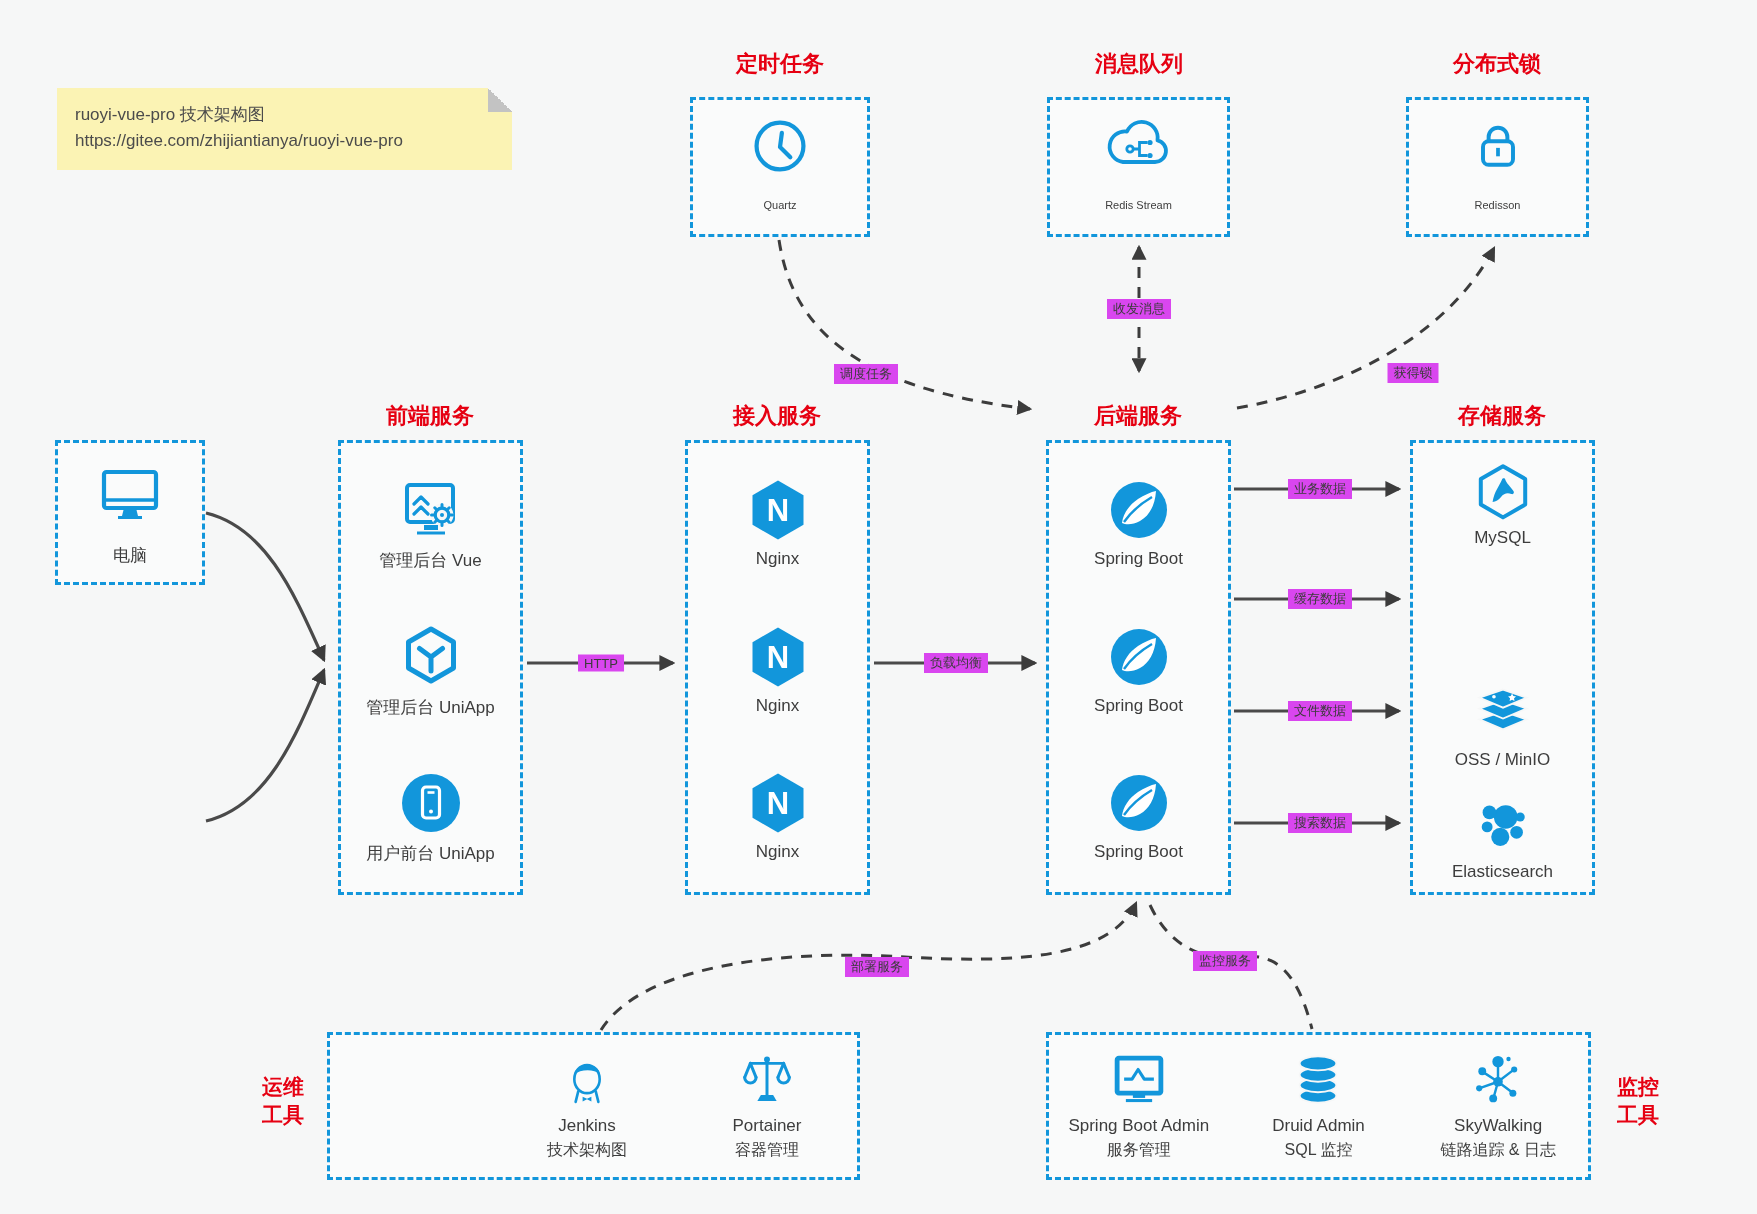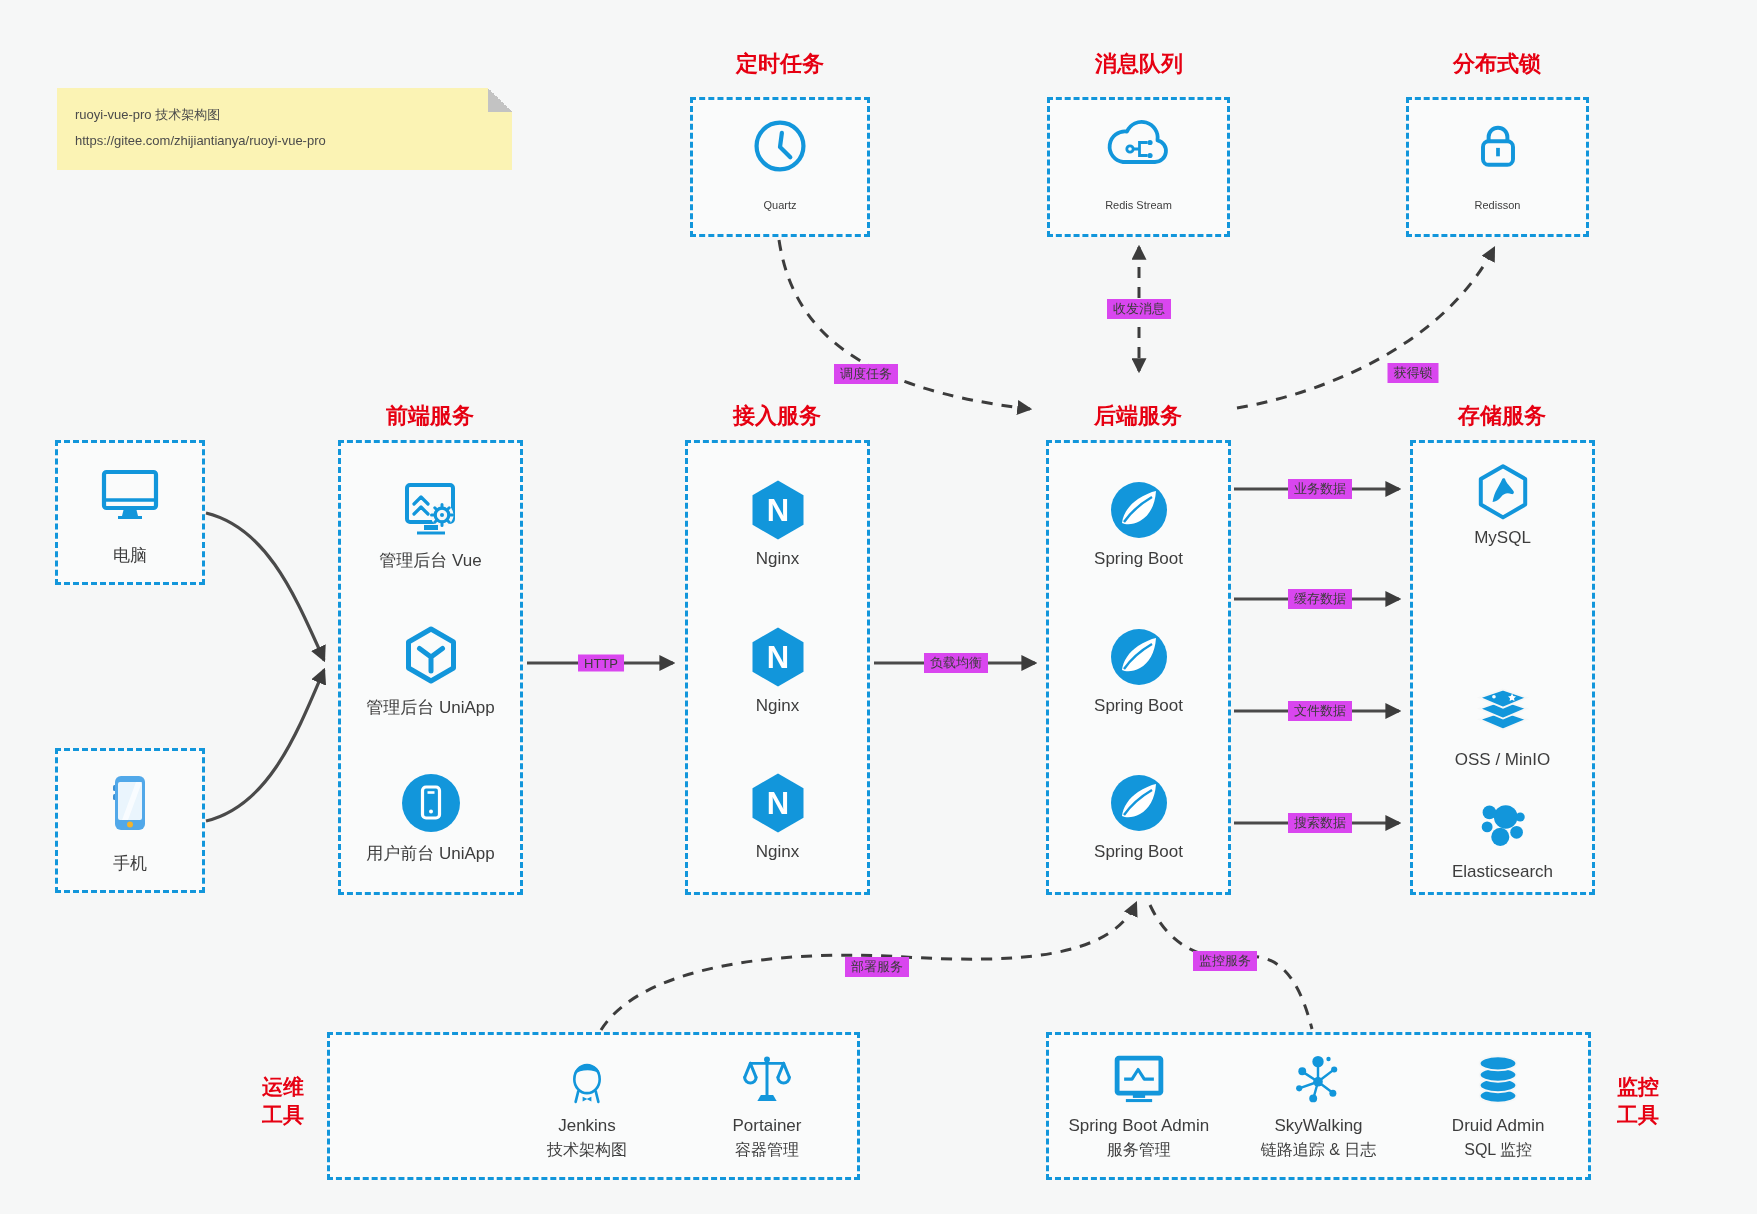--- a/index.html
+++ b/index.html
@@ -1,21 +1,21 @@
 <!DOCTYPE html>
 <html><head>
 <meta charset="utf-8">
 <style>
   html,body{margin:0;padding:0;background:#f6f7f7;}
   .canvas{position:relative;width:1757px;height:1214px;background:#f6f7f7;overflow:hidden;
           font-family:"Liberation Sans","DejaVu Sans",sans-serif;color:#3d3d3d;}
   .overlay{position:absolute;left:0;top:0;z-index:2;pointer-events:none;}
   
   .note{position:absolute;left:57px;top:88px;width:455px;height:82px;background:#fbf3b4;z-index:1;
-        padding:14px 0 0 18px;box-sizing:border-box;font-size:13px;line-height:26px;color:#4b4b4b;}
+        padding:14px 0 0 18px;box-sizing:border-box;font-size:17px;line-height:26px;color:#4b4b4b;}
   .note-fold{position:absolute;right:0;top:0;width:24px;height:24px;
              background:linear-gradient(225deg,#f6f7f7 50%,#c3c3c3 50%);}
   
   .gtitle{position:absolute;transform:translateX(-50%);font-size:22px;font-weight:bold;color:#e60012;
           white-space:nowrap;z-index:3;}
   .side-title{position:absolute;transform:translateX(-50%);font-size:21px;font-weight:bold;color:#e60012;
           text-align:center;line-height:28px;z-index:3;}
   
   .dbox{position:absolute;border:3px dashed #1296db;background:rgba(255,255,255,0.45);
         box-sizing:border-box;z-index:1;}
@@ -121,33 +121,20 @@
     <div class="icw">
         <svg class="ic60" viewBox="0 0 64 64">
       <rect x="16" y="27" width="32" height="25" rx="6" stroke="#1296db" stroke-width="4.2" fill="none"></rect>
       <path d="M22 27 v-4.5 a10 10 0 0 1 20 0 V27" stroke="#1296db" stroke-width="4.2" fill="none"></path>
       <path d="M32 34 v9" stroke="#1296db" stroke-width="4" fill="none"></path>
     </svg>
       </div>
     <div class="item-label">Redisson</div>
   </div>
 
-  <div class="dbox clientbox" style="left:55px;top:748px;width:150px;height:145px">
-    <div class="icw">
-        <svg class="ic64" viewBox="0 0 64 64">
-      <rect x="15" y="14" width="4" height="6" rx="1.5" fill="#3d90d4"></rect>
-      <rect x="15" y="23" width="4" height="6" rx="1.5" fill="#3d90d4"></rect>
-      <rect x="17" y="5" width="30" height="54" rx="6" fill="#51a8e9"></rect>
-      <rect x="20" y="11" width="24" height="38" rx="2" fill="#eaf5fd"></rect>
-      <polygon points="24,49 38,11 44,11 30,49" fill="#ffffff" opacity="0.7"></polygon>
-      <circle cx="32" cy="53.5" r="3" fill="#f0b32e"></circle>
-    </svg>
-      </div>
-    <div class="item-label">手机</div>
-  </div>
 
   <div class="dbox" style="left:338px;top:440px;width:185px;height:455px">
     <div class="col-item" style="top:35px">
       <svg class="ic64" viewBox="0 0 64 64">
         <rect x="8" y="7" width="46" height="37" rx="3" stroke="#1296db" stroke-width="4" fill="none"></rect>
         <path d="M15 26 l7 -7 l7 7 M15 36 l7 -7 l7 7" stroke="#1296db" stroke-width="3.2" fill="none" stroke-linecap="round" stroke-linejoin="round"></path>
         <circle cx="43" cy="37" r="11.5" fill="#f6f7f7"></circle>
         <circle cx="43" cy="37" r="6.8" stroke="#1296db" stroke-width="3.2" fill="none"></circle>
         <path d="M43 26.5 V30 M43 44 V47.5 M32.5 37 H36 M50 37 H53.5 M35.8 29.8 l2.4 2.4 M47.8 41.8 l2.4 2.4 M50.2 29.8 l-2.4 2.4 M38.2 41.8 l-2.4 2.4" stroke="#1296db" stroke-width="3" fill="none" stroke-linecap="round"></path>
         <circle cx="43" cy="37" r="2" fill="#1296db"></circle>
@@ -303,52 +290,52 @@
     <div class="bot-row">
       <div class="bot-item">
         <svg class="ic56" viewBox="0 0 64 64">
           <rect x="7" y="7" width="50" height="40" rx="2" stroke="#1296db" stroke-width="5.5" fill="none"></rect>
           <path d="M15 31 h9 l7 -11 l7 11 h11" stroke="#1296db" stroke-width="3.6" fill="none" stroke-linejoin="round"></path>
           <path d="M25 50 h14" stroke="#1296db" stroke-width="5"></path>
           <path d="M17 55.5 h30" stroke="#1296db" stroke-width="3.5"></path>
         </svg>
         <div class="l1">Spring Boot Admin</div>
         <div class="l2">服务管理</div>
+      </div>
+      <div class="bot-item">
+        <svg class="ic56" viewBox="0 0 64 60">
+          <g fill="#1296db" stroke="#f6f7f7" stroke-width="2.2">
+            <ellipse cx="32" cy="48" rx="21" ry="8"></ellipse>
+            <ellipse cx="32" cy="36" rx="21" ry="8"></ellipse>
+            <ellipse cx="32" cy="24" rx="21" ry="8"></ellipse>
+            <ellipse cx="32" cy="11" rx="21" ry="8"></ellipse>
+          </g>
+        </svg>
+        <div class="l1">Druid Admin</div>
+        <div class="l2">SQL 监控</div>
       </div>
       <div class="bot-item">
         <svg class="ic56" viewBox="0 0 64 64">
           <g stroke="#1296db" stroke-width="2.8">
             <path d="M32 34 L32 13 M32 34 L15 23 M32 34 L12 41 M32 34 L27 52 M32 34 L48 46 M32 34 L49 21"></path>
           </g>
           <g fill="#1296db">
             <circle cx="32" cy="34" r="5.5"></circle>
             <circle cx="32" cy="11" r="6.5"></circle>
             <circle cx="14" cy="22" r="4.5"></circle>
             <circle cx="10.5" cy="41.5" r="3.5"></circle>
             <circle cx="26.5" cy="53" r="4.5"></circle>
             <circle cx="49" cy="47" r="4"></circle>
             <circle cx="50.5" cy="20" r="3.5"></circle>
             <circle cx="44" cy="8" r="2.5"></circle>
           </g>
         </svg>
         <div class="l1">SkyWalking</div>
         <div class="l2">链路追踪 &amp; 日志</div>
       </div>
-      <div class="bot-item">
-        <svg class="ic56" viewBox="0 0 64 60">
-          <g fill="#1296db" stroke="#f6f7f7" stroke-width="2.2">
-            <ellipse cx="32" cy="48" rx="21" ry="8"></ellipse>
-            <ellipse cx="32" cy="36" rx="21" ry="8"></ellipse>
-            <ellipse cx="32" cy="24" rx="21" ry="8"></ellipse>
-            <ellipse cx="32" cy="11" rx="21" ry="8"></ellipse>
-          </g>
-        </svg>
-        <div class="l1">Druid Admin</div>
-        <div class="l2">SQL 监控</div>
-      </div>
     </div>
   </div>
 
   <div class="edge-label" style="left:601px;top:663px">HTTP</div>
   <div class="edge-label" style="left:956px;top:663px">负载均衡</div>
   <div class="edge-label" style="left:1320px;top:489px">业务数据</div>
   <div class="edge-label" style="left:1320px;top:599px">缓存数据</div>
   <div class="edge-label" style="left:1320px;top:711px">文件数据</div>
   <div class="edge-label" style="left:1320px;top:823px">搜索数据</div>
   <div class="edge-label" style="left:866px;top:374px">调度任务</div>

